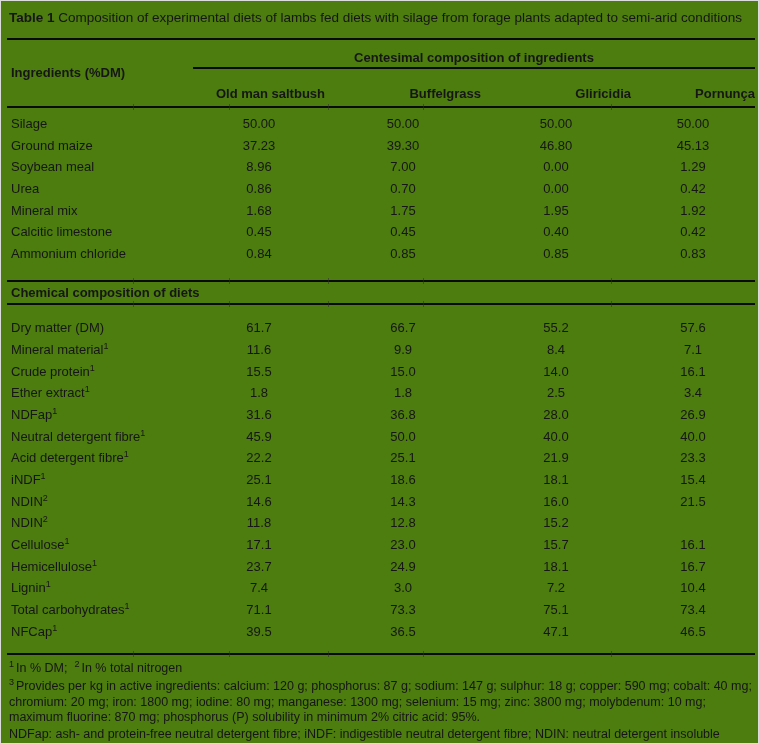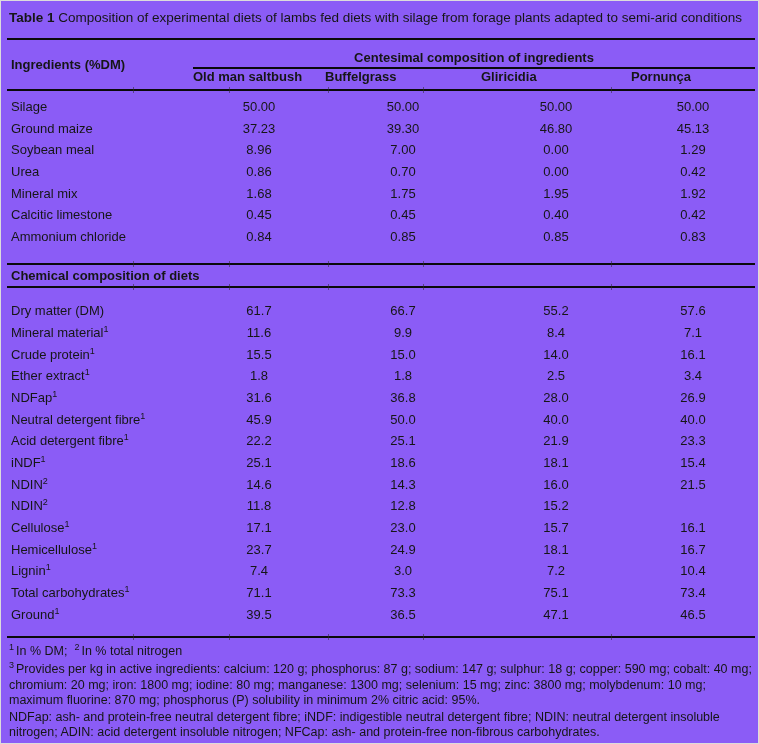--- a/index.html
+++ b/index.html
@@ -1,19 +1,19 @@
 <!DOCTYPE html>
 <html><head>
 <meta charset="utf-8">
 <style>
   html,body{margin:0;padding:0;background:#ffffff;}
   .page{
     box-sizing:border-box;
     width:759px;height:744px;
-    background:#8b5cf6;
+    background:#4d7c0f;
     border:1px solid #dcdcdc;
     padding:6px 5px 0 6px;
     font-family:"Liberation Sans", sans-serif;
     color:#161616;
     overflow:hidden;
   }
   .title{
     margin:1px 0 0 2px;
     width:745px;
     font-size:13.5px;
@@ -34,22 +34,22 @@
   .hdr{display:grid;grid-template-columns:186px 1fr;}
   .hlabel{
     align-self:center;font-weight:bold;font-size:13px;padding-left:4px;
   }
   .hspan-title{
     text-align:center;font-weight:bold;font-size:13px;
     padding:10px 0 2px;line-height:15px;
   }
   .cols{display:grid;grid-template-columns:132px 156px 150px 124px;}
   .cols .col{
-    text-align:left;font-weight:bold;font-size:13px;
-    padding:0 0 5px;line-height:15px;
+    text-align:right;font-weight:bold;font-size:13px;
+    padding:17px 0 5px;line-height:15px;
   }
   .rows.sec1{padding:5px 0 16px;}
   .rows.sec2{padding:12px 0 0;}
   .row{
     display:grid;grid-template-columns:186px 132px 156px 150px 124px;
     height:21.7px;align-items:center;font-size:13px;
   }
   .row .lab{padding-left:4px;white-space:nowrap;}
   .row .val{text-align:center;}
   sup{
@@ -245,21 +245,21 @@
           <div class="val">10.4</div>
         </div>
         <div class="row">
           <div class="lab"><span>Total carbohydrates</span><sup>1</sup></div>
           <div class="val">71.1</div>
           <div class="val">73.3</div>
           <div class="val">75.1</div>
           <div class="val">73.4</div>
         </div>
         <div class="row">
-          <div class="lab"><span>Ground</span><sup>1</sup></div>
+          <div class="lab"><span>NFCap</span><sup>1</sup></div>
           <div class="val">39.5</div>
           <div class="val">36.5</div>
           <div class="val">47.1</div>
           <div class="val">46.5</div>
         </div>
       </div>
 
     <div class="rule r2 ticked rule-bottom"></div>
   </div>
 

